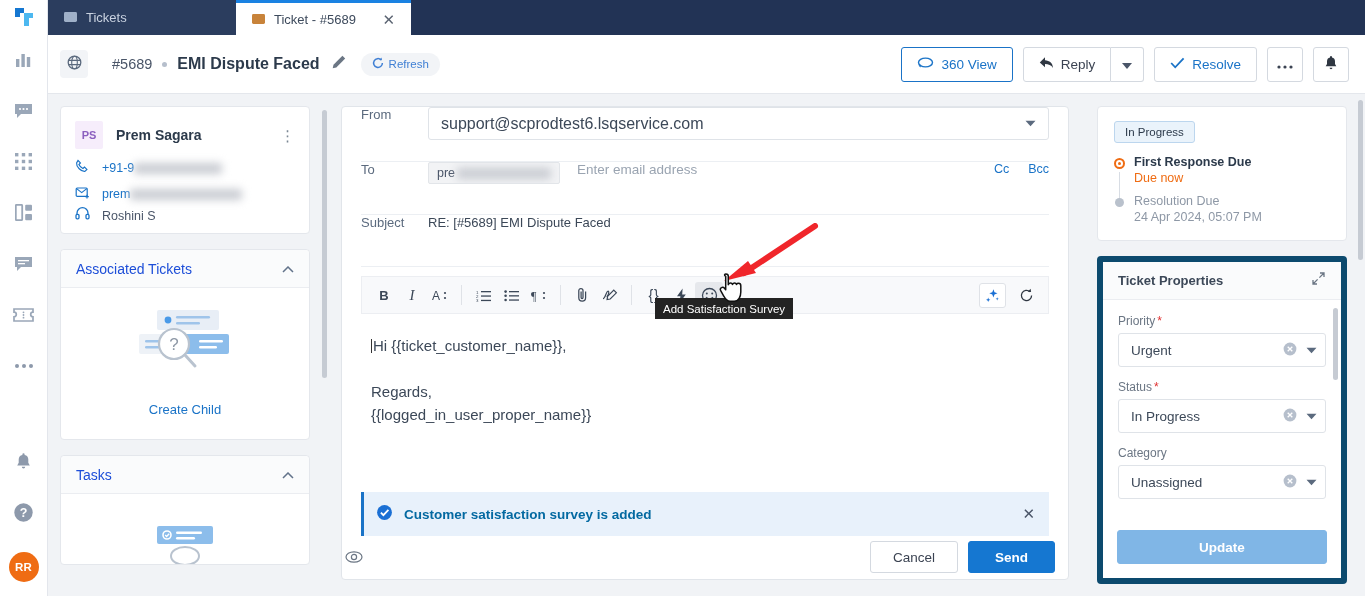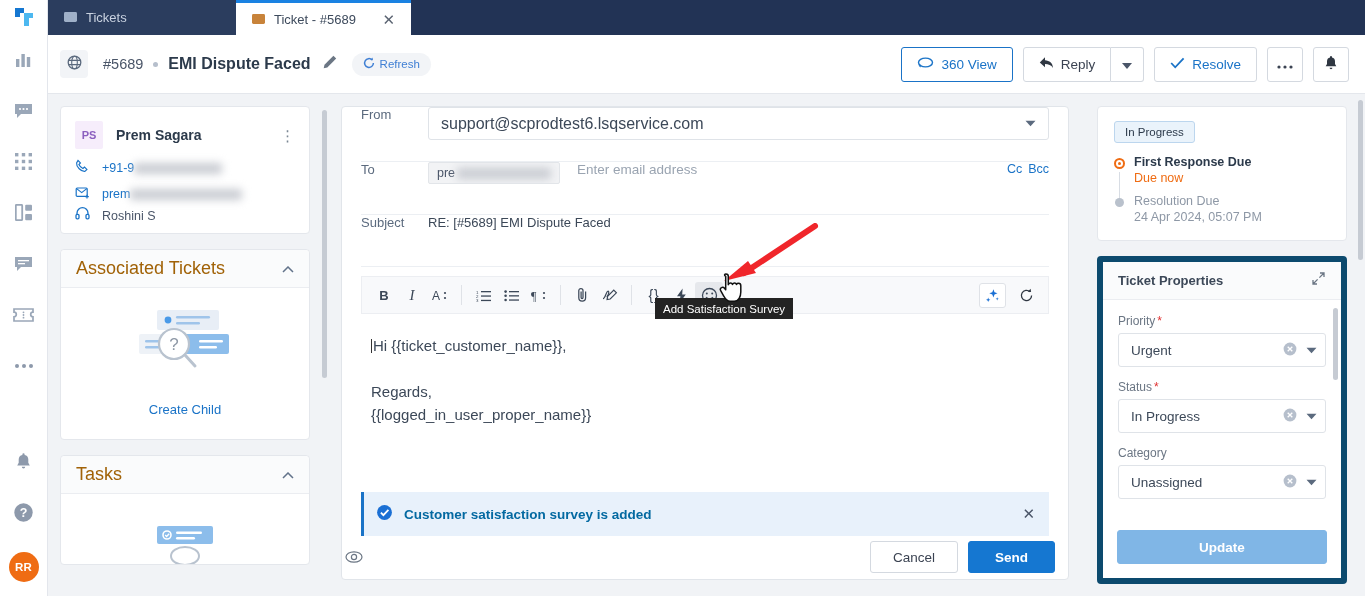--- a/index.html
+++ b/index.html
@@ -56,21 +56,21 @@
   
   #header {
     position: absolute; left: 48px; top: 35px; width: 1317px; height: 59px;
     background: #fff; border-bottom: 1px solid #e4e7ec;
     display: flex; align-items: center; padding: 0 16px 0 12px;
   }
   .globe-btn {
     width: 28px; height: 28px; border-radius: 4px; background: #f2f4f7;
     display: flex; align-items: center; justify-content: center; cursor: pointer;
   }
-  .tkt-num { font-size: 14.5px; color: #4a5568; margin-left: 15px; }
+  .tkt-num { font-size: 14.5px; color: #4a5568; margin-left: 24px; }
   .dot-sep { width: 5px; height: 5px; border-radius: 50%; background: #b6bfcc; margin: 0 10px; }
   .tkt-title { font-size: 16px; font-weight: bold; color: #2c3a4b; }
   .pencil { margin-left: 11px; cursor: pointer; }
   .refresh-chip {
     margin-left: 14px; height: 23px; border-radius: 12px; background: #f2f4f7;
     display: flex; align-items: center; gap: 5px; padding: 0 11px;
     font-size: 11.5px; color: #3f7fd4; cursor: pointer;
   }
   .hdr-right { margin-left: auto; display: flex; align-items: center; gap: 10px; }
   .btn {
@@ -93,21 +93,21 @@
     position: absolute; left: 60px; top: 106px; width: 250px;
   }
   .card {
     background: #fff; border: 1px solid #e4e7ec; border-radius: 4px; margin-bottom: 15px;
   }
   .card-head {
     height: 38px; display: flex; align-items: center; padding: 0 15px;
     background: #fafbfc; border-bottom: 1px solid #ebedf1;
     border-radius: 4px 4px 0 0;
   }
-  .card-head .ttl { font-size: 18px; color: #a16207; }
+  .card-head .ttl { font-size: 14px; color: #1d4ed8; }
   .card-head .chev { margin-left: auto; color: #62738a; font-size: 11px; }
   .contact-top { display: flex; align-items: center; padding: 14px 14px 6px 14px; }
   .ini-badge {
     width: 28px; height: 28px; background: #f6edfb; color: #8b5fbf;
     font-size: 11px; font-weight: bold; display: flex; align-items: center; justify-content: center;
     border-radius: 2px;
   }
   .contact-name { font-size: 14px; font-weight: bold; color: #2c3a4b; margin-left: 13px; }
   .kebab { margin-left: auto; color: #7b8794; font-size: 15px; line-height: .6; letter-spacing: 0; cursor: pointer; }
   .contact-row { display: flex; align-items: center; padding: 3px 14px; height: 26px; }
@@ -132,21 +132,21 @@
     cursor: pointer;
   }
   .from-select .caret-dn { margin-left: auto; color: #5b6a7e; font-size: 10px; }
   .hr { height: 1px; background: #eceff3; margin: 0 19px; }
   .chip-blur {
     height: 22px; background: #f2f3f5; border: 1px solid #e2e5e9; border-radius: 2px;
     display: flex; align-items: center; padding: 0 8px; font-size: 12.5px; color: #4a5568;
     overflow: hidden;
   }
   .placeholder { font-size: 13.5px; color: #9aa4b1; }
-  .ccbcc { margin-left: auto; display: flex; gap: 6px; font-size: 12.5px; color: #1a73c7; }
+  .ccbcc { margin-left: auto; display: flex; gap: 19px; font-size: 12.5px; color: #1a73c7; }
   .ccbcc span { cursor: pointer; }
   .subject-txt { font-size: 13px; color: #3c4858; }
 
   
   #toolbar {
     margin: 0 19px; height: 38px; background: #f8f9fb; border: 1px solid #eceef2;
     display: flex; align-items: center; padding: 0 8px; position: relative;
   }
   .tb {
     width: 28px; height: 26px; display: flex; align-items: center; justify-content: center;

